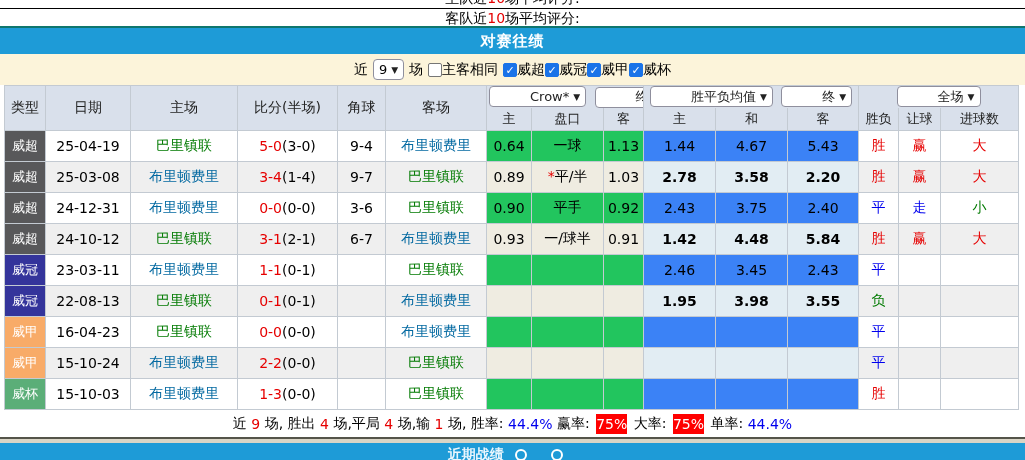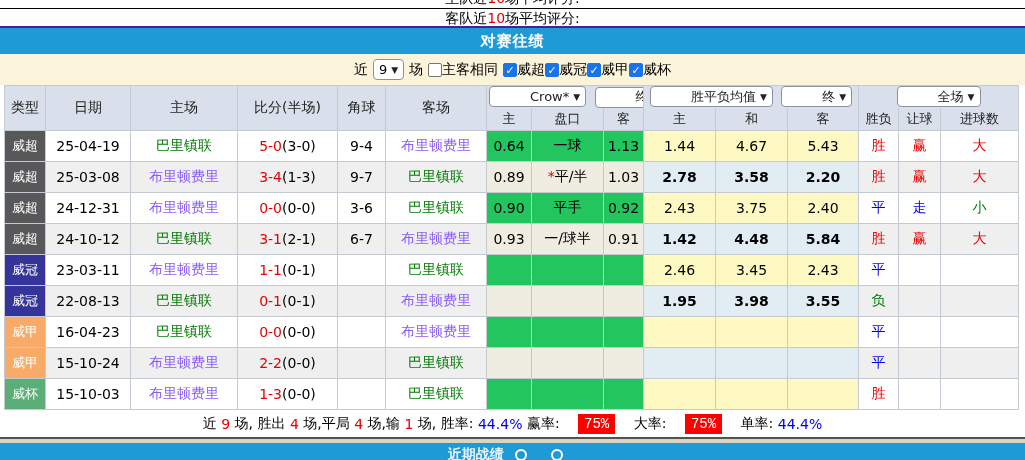--- a/index.html
+++ b/index.html
@@ -2,26 +2,26 @@
 <html><head>
 <meta charset="utf-8">
 <style>
   * { margin:0; padding:0; box-sizing:border-box; }
   html,body { width:1025px; height:460px; overflow:hidden; background:#fff;
     font-family:"DejaVu Sans","Liberation Sans",sans-serif; font-size:14px; color:#000; }
 
   .c-red   { color:#e60000; }
   .c-blue  { color:#0000ee; }
   .c-green { color:#007a00; }
-  .c-black { color:#8b5cf6; }
+  .c-black { color:#0369a1; }
 
   
   .top-partial { height:9px; overflow:hidden; border-bottom:1px solid #000; text-align:center; }
   .top-partial .inner { margin-top:-10px; display:block; }
-  .top-row { height:19px; line-height:18px; border-bottom:2px solid #4c1d95; text-align:center; }
+  .top-row { height:19px; line-height:18px; border-bottom:2px solid #0f766e; text-align:center; }
 
   
   .title-bar { height:26px; background:#1e9bd7; color:#fff; font-weight:bold;
     font-size:15px; text-align:center; line-height:26px; letter-spacing:1px; }
 
   
   .filter-row { height:31px; background:#fcf4da; display:flex; align-items:center;
     justify-content:center; gap:5px; font-size:14px; }
   .sel { display:inline-flex; align-items:center; gap:4px; background:#fff;
     border:1px solid #8f8f9d; border-radius:4px; padding:0 5px; height:21px; font-size:13px; }
@@ -38,29 +38,29 @@
   th, td { border:1px solid #c3cad2; text-align:center; padding:0; overflow:hidden;
     white-space:nowrap; }
   thead th { background:#d9e0eb; font-weight:normal; color:#222; }
   tr.grp th { height:22px; border-bottom:none; }
   tr.sub th { height:23px; border-top:none; font-size:13px; }
   tbody td { height:31px; }
   tbody tr.odd  td { background:#fff; }
   tbody tr.even td { background:#efefef; }
   tbody tr.odd  td.col-odds { background:#22c55e; }
   tbody tr.even td.col-odds { background:#efece1; }
-  tbody tr.odd  td.col-mean { background:#fef9c3; }
+  tbody tr.odd  td.col-mean { background:#3b82f6; }
   tbody tr.even td.col-mean { background:#e2edf3;font-weight:bold; }
   td.t-type { color:#fff; font-size:13px; }
   .hsel { margin:0 2px;padding-left:40px; }
 
   
   .summary { height:29px; display:flex; align-items:center; justify-content:center;
     border-bottom:2px solid #54544a; font-size:14px; }
-  .summary .badge { background:#f00; color:#fff; padding:2px 6px; margin:0 14px;font-family:Liberation Mono, monospace; }
+  .summary .badge { background:#f00; color:#fff; padding:2px 0; margin:0 2px; }
   .strip { height:4px; background:#d9d5c6; }
   .bottom-bar { height:24px; background:#1e9bd7; color:#eaf6fd; font-weight:bold;
     text-align:center; font-size:14px; padding-top:3px; }
   .bottom-bar .circ { display:inline-block; width:12px; height:12px; border-radius:50%;
     border:2px solid #fff; background:#1e9bd7; vertical-align:-2px; margin:0 14px 0 6px; }
 </style>
 </head>
 <body>
 
 <div class="top-partial">
@@ -180,21 +180,21 @@
         <td class="col-mean">4.67</td>
         <td class="col-mean">5.43</td>
         <td><span class="c-red">胜</span></td>
         <td><span class="c-red">赢</span></td>
         <td><span class="c-red">大</span></td>
       </tr>
       <tr class="even">
         <td class="t-type" style="background: rgb(88, 88, 90);">威超</td>
         <td>25-03-08</td>
         <td><span class="c-black">布里顿费里</span></td>
-        <td><span class="c-red">3-4</span><span>(1-3)</span></td>
+        <td><span class="c-red">3-4</span><span>(1-4)</span></td>
         <td>9-7</td>
         <td><span class="c-green">巴里镇联</span></td>
         <td class="col-odds">0.89</td>
         <td class="col-odds"><span class="c-red">*</span>平/半</td>
         <td class="col-odds">1.03</td>
         <td class="col-mean">2.78</td>
         <td class="col-mean">3.58</td>
         <td class="col-mean">2.20</td>
         <td><span class="c-red">胜</span></td>
         <td><span class="c-red">赢</span></td>

